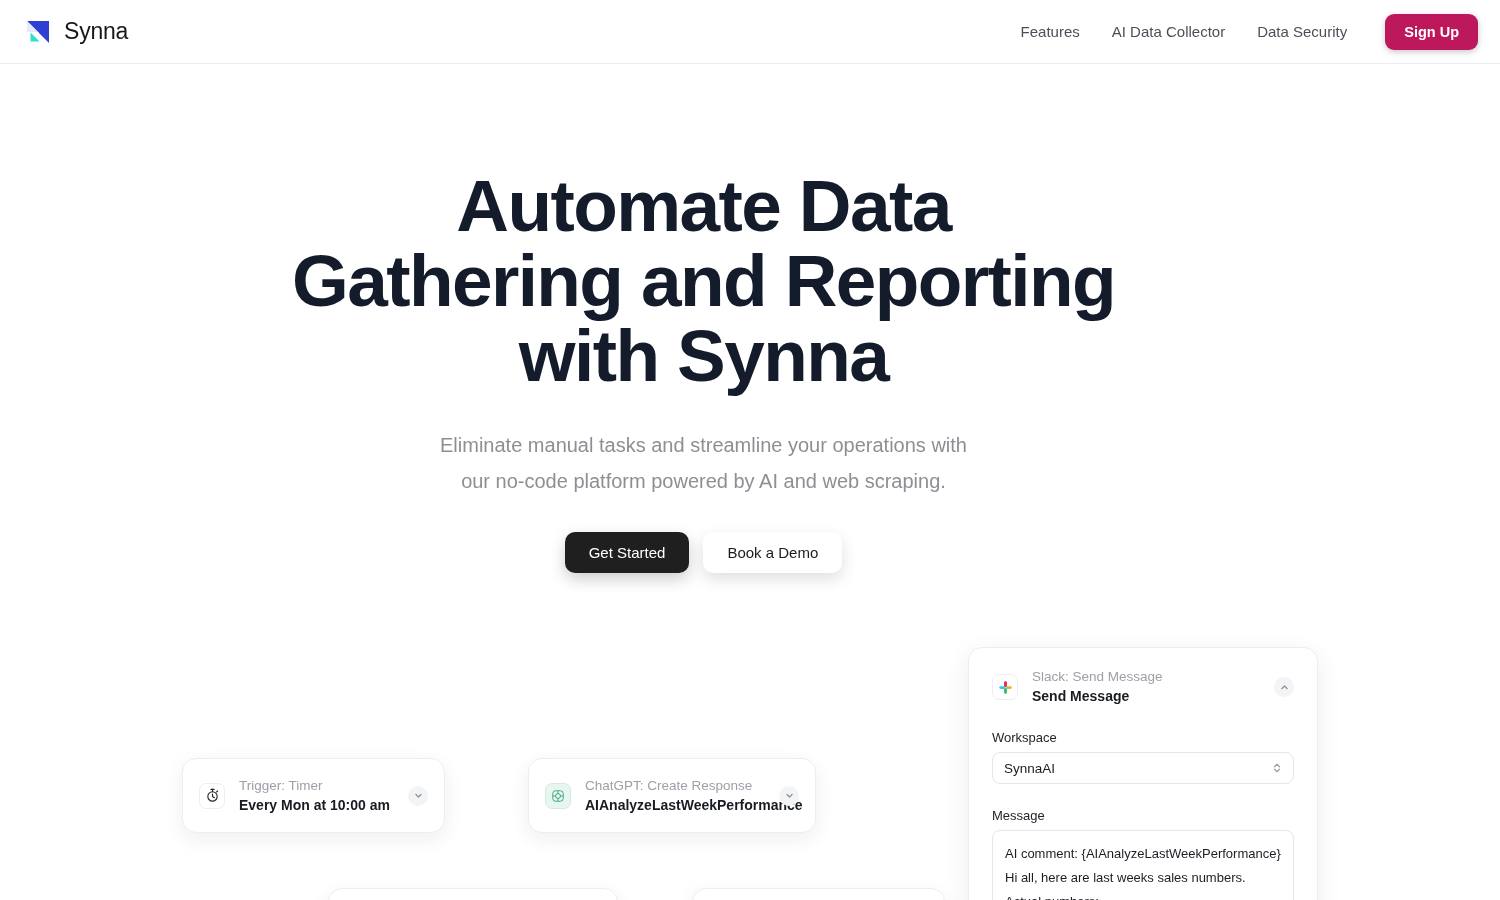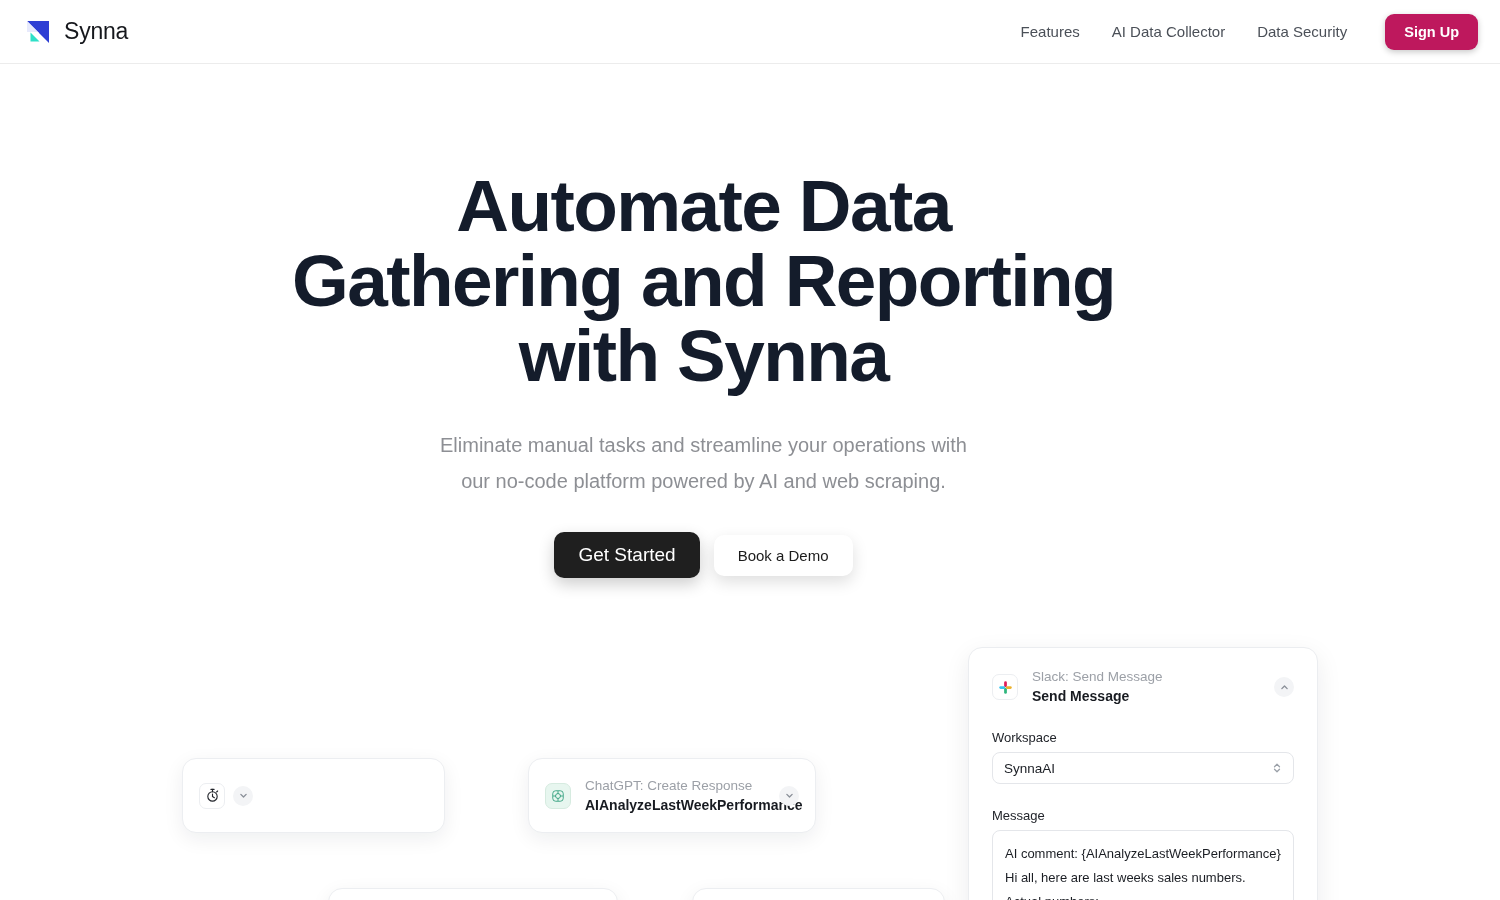--- a/index.html
+++ b/index.html
@@ -85,21 +85,21 @@
     color:#8d8f94;
     font-weight:400;
   }
   .cta-row {
     margin-top:33px;
     display:flex; justify-content:center; align-items:center; gap:14px;
   }
   .btn-primary {
     background:#1f1f1f;
     color:#fff;
-    font-size:19px;
+    font-size:15px;
     font-weight:500;
     padding:12px 24px;
     border:none; border-radius:10px;
     cursor:pointer;
     box-shadow:0 6px 16px rgba(0,0,0,0.20);
     font-family:"Liberation Sans", sans-serif;
   }
   .btn-secondary {
     background:#ffffff;
     color:#1b1b1b;
@@ -259,20 +259,24 @@
   <div class="wf-card" id="card-timer">
     <div class="wf-icon">
       <svg width="15" height="15" viewBox="0 0 24 24" fill="none" stroke="#22252b" stroke-width="1.8" stroke-linecap="round">
         <circle cx="12" cy="13.5" r="7.5"></circle>
         <path d="M12 13.5 L12 9.5"></path>
         <path d="M12 13.5 L15 15.5"></path>
         <path d="M9.5 2.2 L14.5 2.2"></path>
         <path d="M12 2.2 L12 6"></path>
         <path d="M18.6 6.4 L20.2 4.8"></path>
       </svg>
+    </div>
+    <div class="wf-text">
+      <div class="wf-kicker">Trigger: Timer</div>
+      <div class="wf-title">Every Mon at 10:00 am</div>
     </div>
     <div class="wf-chevron">
       <svg width="9" height="9" viewBox="0 0 12 12" fill="none" stroke="#8a8f98" stroke-width="1.8" stroke-linecap="round" stroke-linejoin="round">
         <path d="M2.5 4.5 L6 8 L9.5 4.5"></path>
       </svg>
     </div>
   </div>
 
   <div class="wf-card" id="card-chatgpt">
     <div class="wf-icon green">

